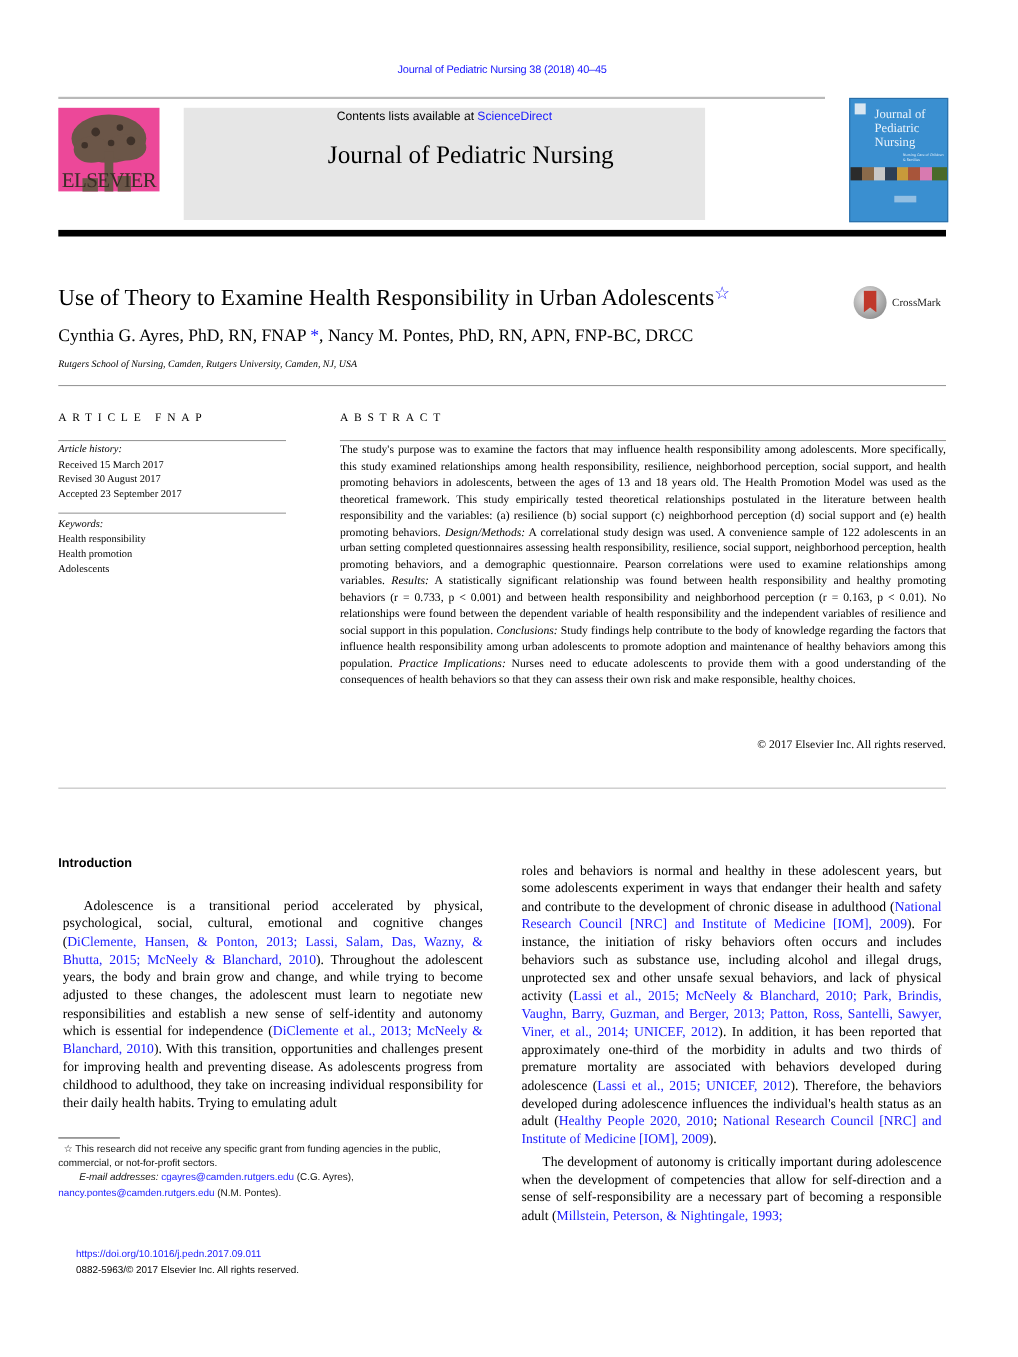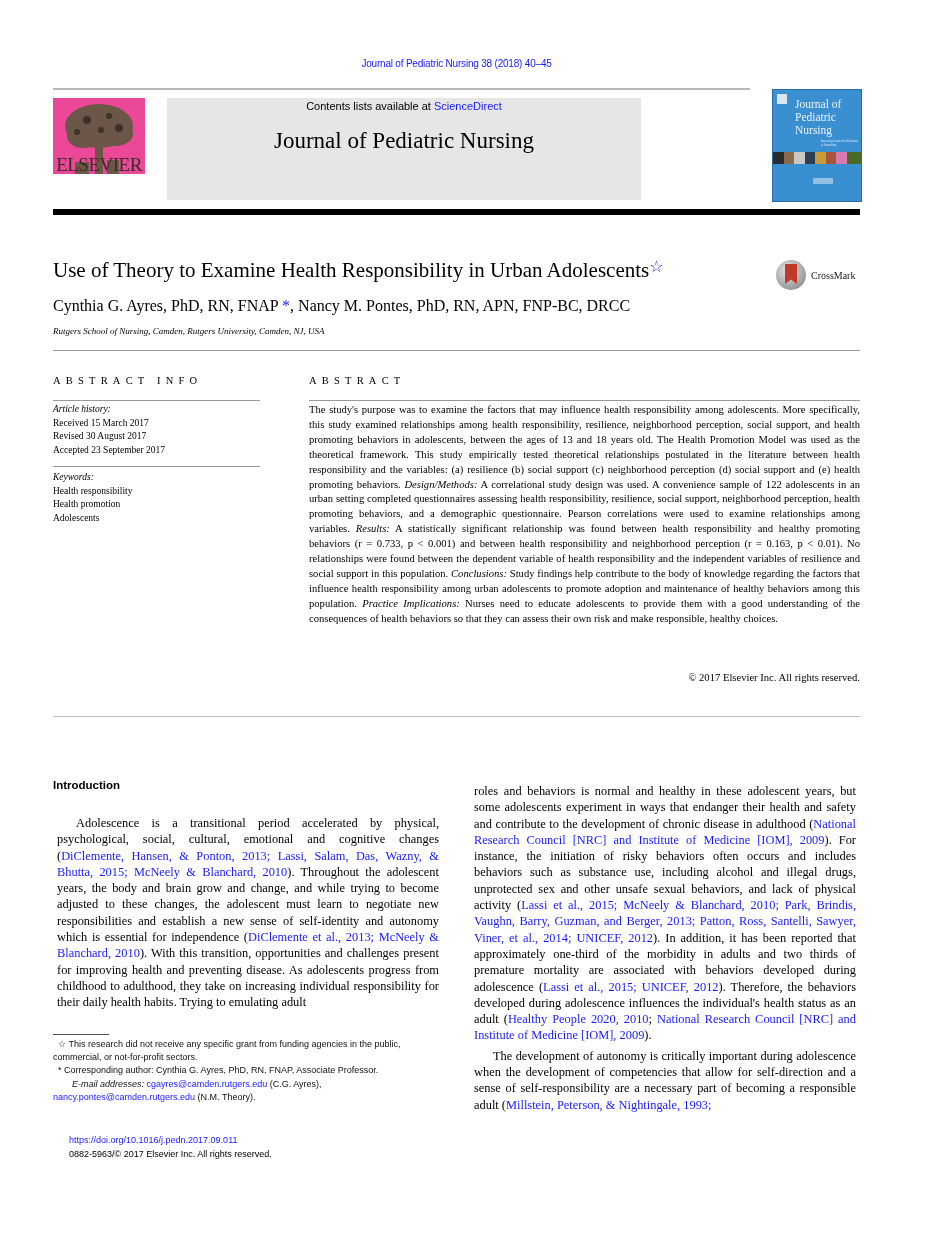--- a/index.html
+++ b/index.html
@@ -6,21 +6,21 @@
   body { width: 925px; height: 1234px; position: relative; overflow: hidden; font-family: "DejaVu Sans", sans-serif; color: #000; }
   .abs { position: absolute; }
   a, .link { color: #1a1aff; text-decoration: none; }
   .journal-ref { left: 0; width: 913px; top: 58px; text-align: center; font-family: "Liberation Sans Narrow", "Liberation Sans", sans-serif; font-size: 10px; letter-spacing: -0.2px; }
   .top-rule { left: 53px; top: 88px; width: 697px; height: 2px; background: #b9b9b9; }
   .elsevier-logo { left: 53px; top: 98px; width: 92px; height: 76px; background: #ec4899; overflow: hidden; }
   .elsevier-logo .tree { position: absolute; left: 8px; top: 4px; width: 76px; height: 78px; }
   .elsevier-logo .brand { position: absolute; left: 0; bottom: -2px; width: 100%; text-align: center; font-family: "Liberation Serif", serif; font-size: 19px; color: #3a2e26; letter-spacing: -0.5px; }
   .gray-box { left: 167px; top: 98px; width: 474px; height: 102px; background: #e6e6e6; }
   .gray-box .contents { position: absolute; left: 0; width: 100%; top: 2px; text-align: center; font-family: "Liberation Sans", sans-serif; font-size: 11px; }
-  .gray-box .jtitle { position: absolute; left: 0; width: 100%; top: 30px; text-align: center; font-family: "Liberation Serif", serif; font-size: 23px; }
+  .gray-box .jtitle { position: absolute; left: 0; width: 100%; top: 30px; text-align: center; font-family: "Liberation Serif", serif; font-size: 23px; padding-left: 24px; }
   .cover { left: 772px; top: 89px; width: 88px; height: 111px; background: #3a8fd0; border: 1px solid #2a6ea8; overflow: hidden; }
   .cover .cv-logo { position: absolute; left: 4px; top: 4px; width: 10px; height: 10px; background: #d8e6f1; }
   .cover .cv-title { position: absolute; left: 22px; top: 8px; font-family: "Liberation Serif", serif; font-size: 11.5px; line-height: 13px; color: #eaf3fb; }
   .cover .cv-sub { position: absolute; left: 48px; top: 49px; font-size: 3px; color: #eaf3fb; line-height: 4px; }
   .cover .cv-strip { position: absolute; left: 0; top: 62px; width: 100%; height: 12px; background: linear-gradient(90deg,#2b2b2b 0 12%,#8a6a4a 12% 24%,#c8c8c8 24% 36%,#2e3f55 36% 48%,#c89a3a 48% 60%,#a8553a 60% 72%,#d87ab0 72% 84%,#4a6a2a 84% 100%); }
   .cover .cv-foot { position: absolute; left: 40px; top: 88px; width: 20px; height: 6px; background: #cfe0ee; opacity: .6; }
   .thick-rule { left: 53px; top: 209px; width: 807px; height: 6px; background: #000; }
   .title { left: 53px; top: 257px; font-family: "Liberation Serif", serif; font-size: 21px; white-space: nowrap; }
   .title .star { color: #1a1aff; font-size: 16px; vertical-align: 5px; }
   .crossmark { left: 776px; top: 260px; width: 90px; height: 34px; }
@@ -101,21 +101,21 @@
   <div class="cm-circle"></div>
   <div class="cm-ribbon"></div>
   <div class="cm-label">CrossMark</div>
 </div>
 
 <div class="abs authors"><span>Cynthia G. Ayres, PhD, RN, FNAP</span><a class="ast"> *</a><span>, Nancy M. Pontes, PhD, RN, APN, FNP-BC, DRCC</span></div>
 <div class="abs affil">Rutgers School of Nursing, Camden, Rutgers University, Camden, NJ, USA</div>
 
 <div class="abs rule-gray" style="left:53px; top:350px; width:807px;"></div>
 
-<div class="abs sec-head" style="left:53px; top:375px;">ABSTRACT INFO</div>
+<div class="abs sec-head" style="left:53px; top:375px;">ARTICLE FNAP</div>
 <div class="abs rule-gray" style="left:53px; top:400px; width:207px;"></div>
 <div class="abs info-block" style="left:53px; top:403px;">
   <div class="it">Article history:</div>
   <div>Received 15 March 2017</div>
   <div>Revised 30 August 2017</div>
   <div>Accepted 23 September 2017</div>
 </div>
 <div class="abs rule-gray" style="left:53px; top:466px; width:207px;"></div>
 <div class="abs info-block" style="left:53px; top:471px;">
   <div class="it">Keywords:</div>
@@ -138,20 +138,19 @@
 </div>
 
 <div class="abs col" style="left:470px; top:779px; width:390px;">
   <p><span>roles and behaviors is normal and healthy in these adolescent years, but some adolescents experiment in ways that endanger their health and safety and contribute to the development of chronic disease in adulthood (</span><a>National Research Council [NRC] and Institute of Medicine [IOM], 2009</a><span>). For instance, the initiation of risky behaviors often occurs and includes behaviors such as substance use, including alcohol and illegal drugs, unprotected sex and other unsafe sexual behaviors, and lack of physical activity (</span><a>Lassi et al., 2015; McNeely &amp; Blanchard, 2010; Park, Brindis, Vaughn, Barry, Guzman, and Berger, 2013; Patton, Ross, Santelli, Sawyer, Viner, et al., 2014; UNICEF, 2012</a><span>). In addition, it has been reported that approximately one-third of the morbidity in adults and two thirds of premature mortality are associated with behaviors developed during adolescence (</span><a>Lassi et al., 2015; UNICEF, 2012</a><span>). Therefore, the behaviors developed during adolescence influences the individual's health status as an adult (</span><a>Healthy People 2020, 2010</a><span>; </span><a>National Research Council [NRC] and Institute of Medicine [IOM], 2009</a><span>).</span></p>
   <p class="indent"><span>The development of autonomy is critically important during adolescence when the development of competencies that allow for self-direction and a sense of self-responsibility are a necessary part of becoming a responsible adult (</span><a>Millstein, Peterson, &amp; Nightingale, 1993;</a></p>
 </div>
 
 <div class="abs fn-rule"></div>
 <div class="abs footnotes">
   <p class="i1">☆  This research did not receive any specific grant from funding agencies in the public, commercial, or not-for-profit sectors.</p>
-  <p class="i1">*  Corresponding author: Cynthia G. Ayres, PhD, RN, FNAP, Associate Professor.</p>
-  <p><span class="i2" style="display:inline-block;"><i>E-mail addresses:</i> <a>cgayres@camden.rutgers.edu</a><span> (C.G. Ayres),</span></span><br><a>nancy.pontes@camden.rutgers.edu</a><span> (N.M. Theory).</span></p>
+  <p><span class="i2" style="display:inline-block;"><i>E-mail addresses:</i> <a>cgayres@camden.rutgers.edu</a><span> (C.G. Ayres),</span></span><br><a>nancy.pontes@camden.rutgers.edu</a><span> (N.M. Pontes).</span></p>
 </div>
 
 <div class="abs doi">
   <div><a>https://doi.org/10.1016/j.pedn.2017.09.011</a></div>
   <div>0882-5963/© 2017 Elsevier Inc. All rights reserved.</div>
 </div>
 
 </body></html>

